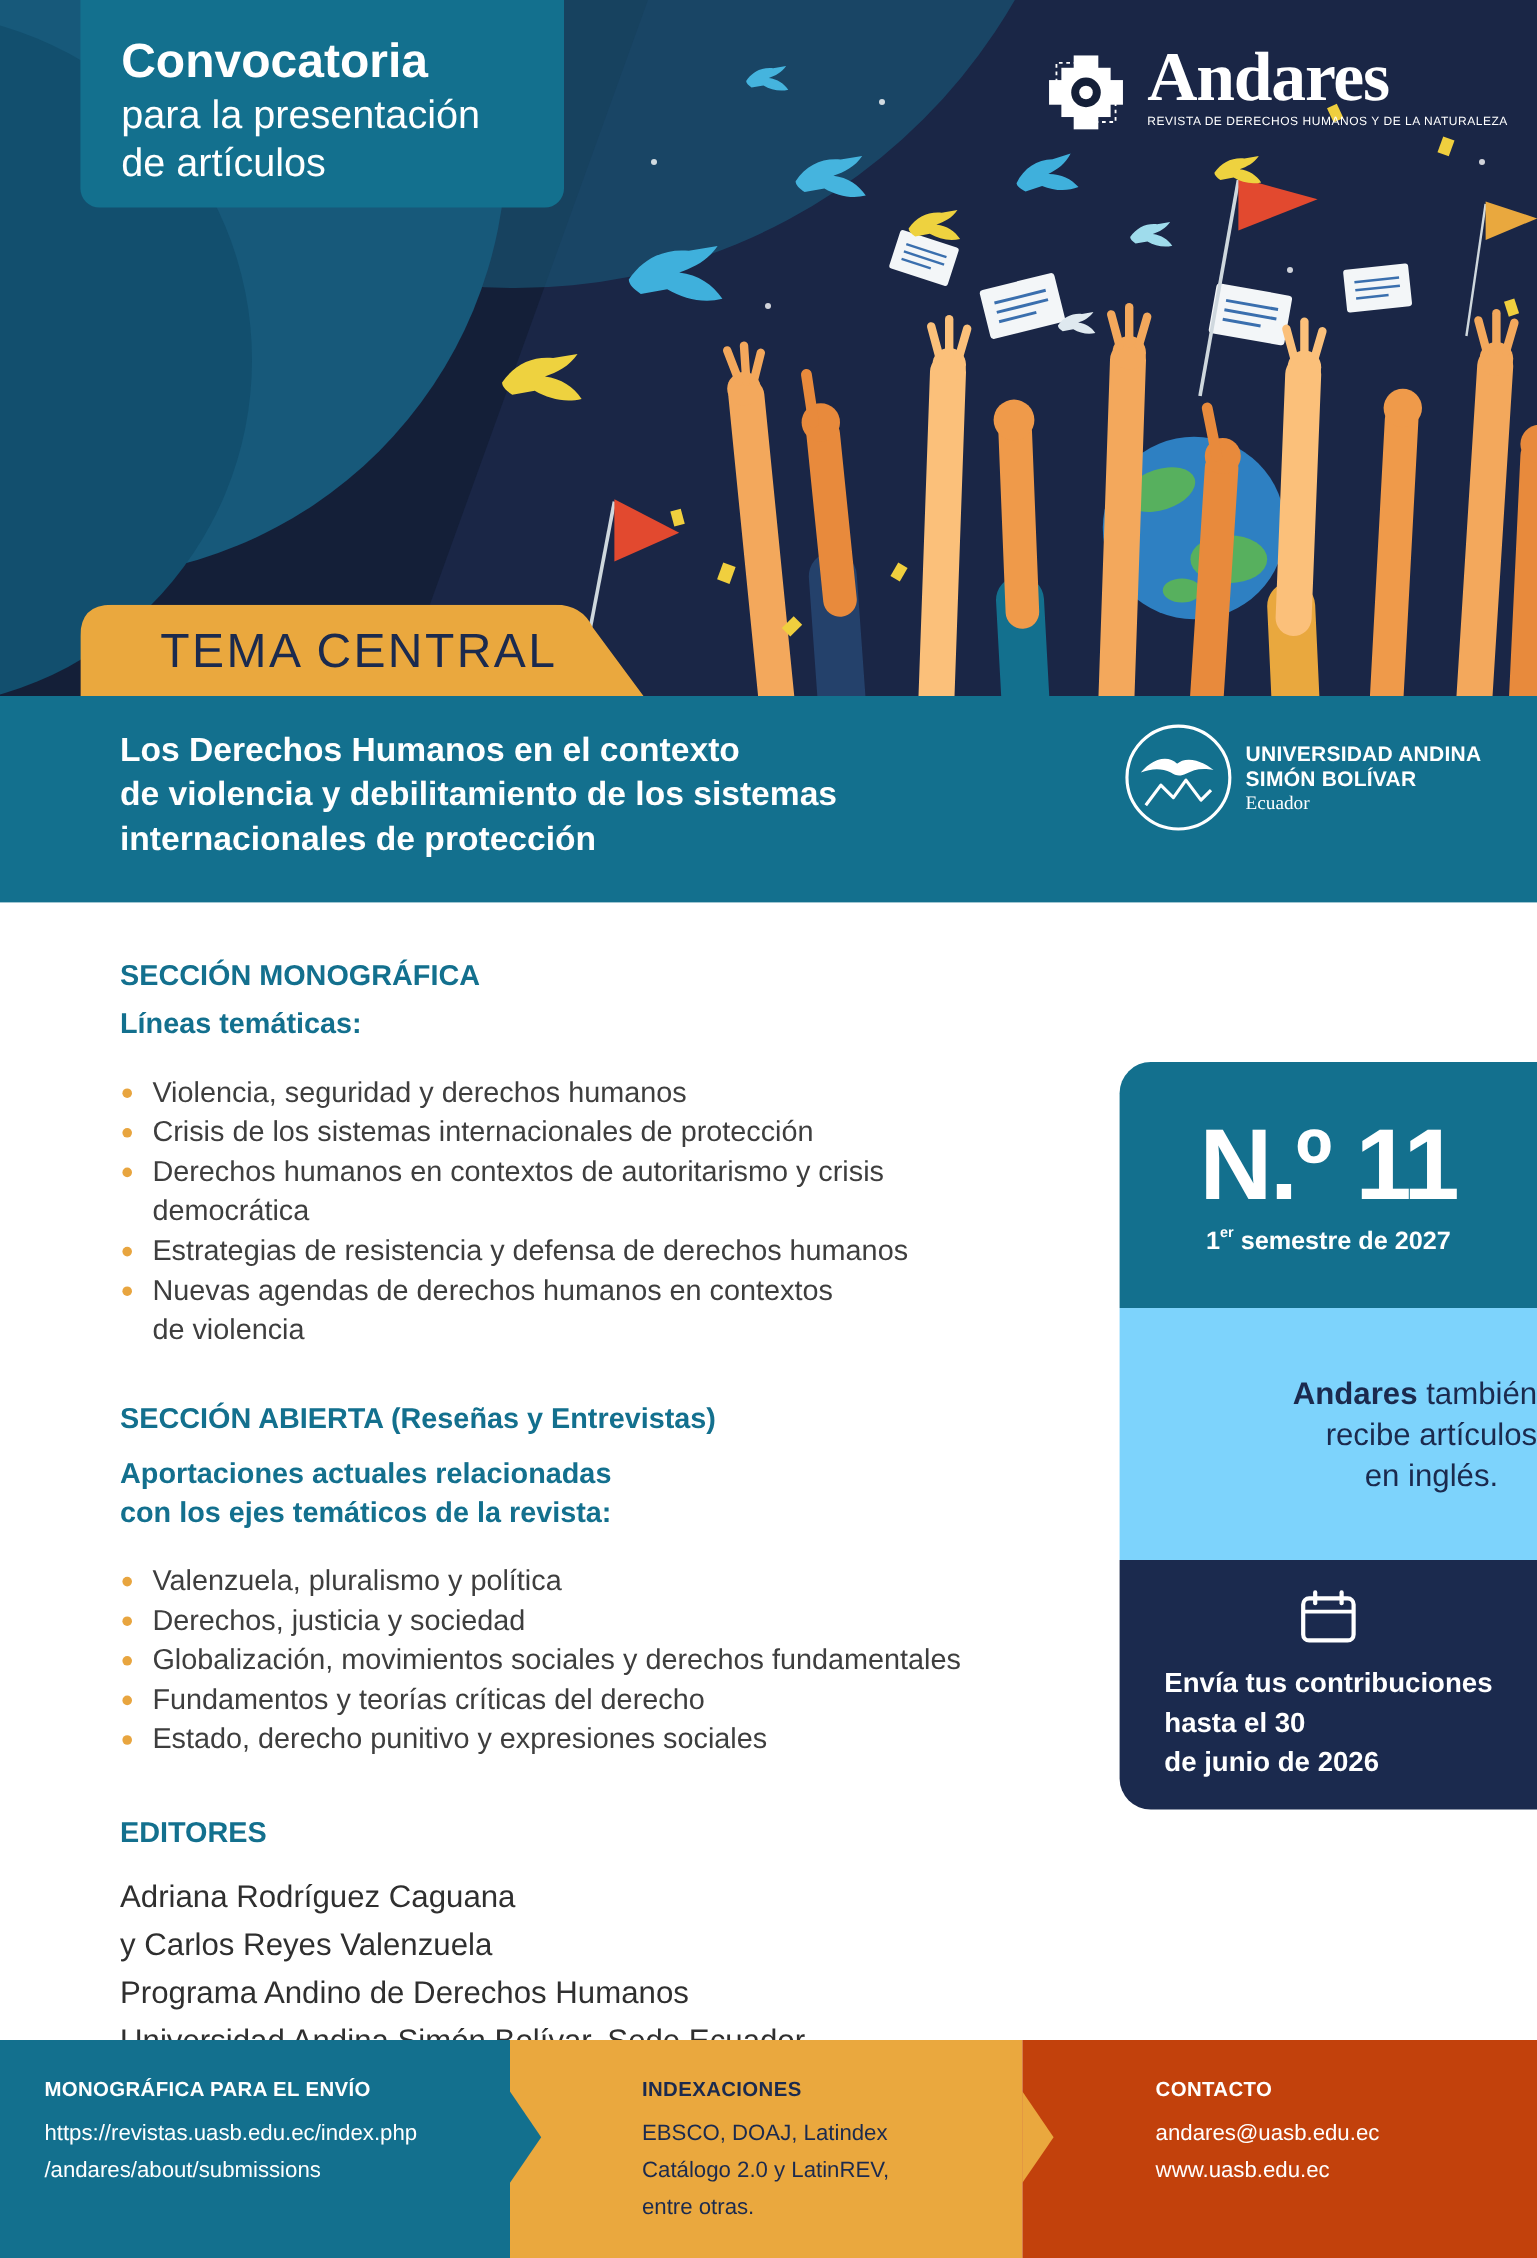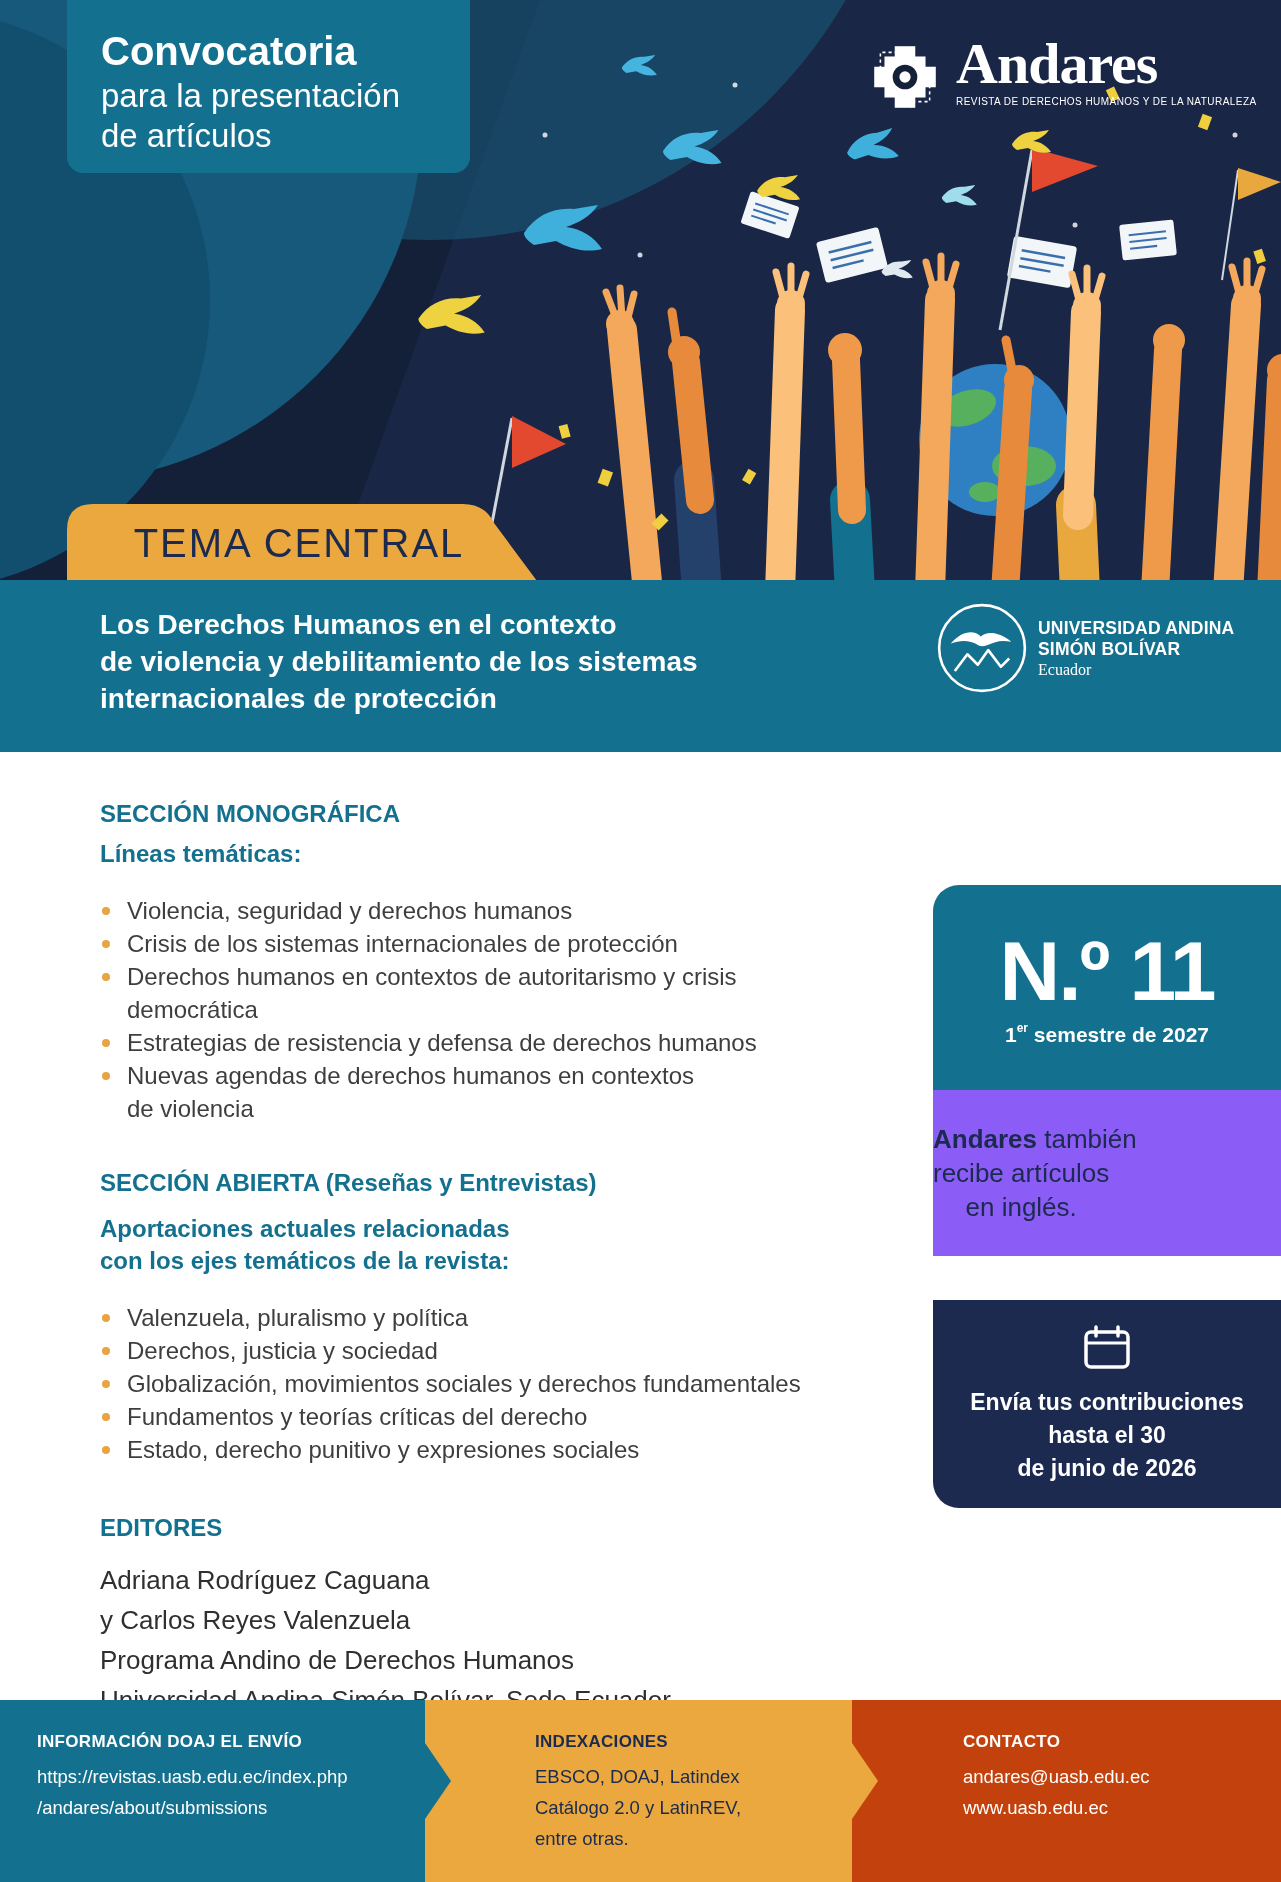--- a/index.html
+++ b/index.html
@@ -50,26 +50,26 @@
   .editores-names{font-size:26px;color:#2f2f2f;line-height:40px;margin-top:16px;white-space:pre-line}
   .editores-aff{font-size:26px;color:#2f2f2f;line-height:40px;white-space:pre-line}
 
   
   .card{position:absolute;left:933px;width:348px;box-sizing:border-box}
   .card-issue{top:885px;height:205px;background:#13708e;border-radius:26px 0 0 0;color:#fff;
               display:flex;flex-direction:column;align-items:center;justify-content:center}
   .issue-number{font-size:84px;font-weight:800;line-height:84px;letter-spacing:-2px}
   .issue-sem{font-size:21px;font-weight:700;margin-top:10px}
   .issue-sem sup{font-size:12px;position:relative;top:-2px}
-  .card-english{top:1090px;height:166px;background:#8b5cf6;color:#1b2a4e;display:flex;flex-direction:column;
-                align-items:flex-start;justify-content:center;text-align:center;font-size:26px;line-height:34px;font-weight:500}
+  .card-english{top:1090px;height:210px;background:#7dd3fc;color:#1b2a4e;display:flex;flex-direction:column;
+                align-items:flex-end;justify-content:center;text-align:center;font-size:26px;line-height:34px;font-weight:500}
   .card-english b{font-weight:800}
   .card-english .rest{white-space:pre-line;font-weight:500}
   .card-deadline{top:1300px;height:208px;background:#1b2a4e;border-radius:0 0 0 26px;color:#fff;
-                 display:flex;flex-direction:column;align-items:center;justify-content:center;text-align:center}
+                 display:flex;flex-direction:column;align-items:center;justify-content:center;}
   .deadline-text{font-size:23px;font-weight:700;line-height:33px;white-space:pre-line;margin-top:14px}
 
   
   .footer{position:absolute;left:0;top:1700px;width:1281px;height:182px;display:flex}
   .f-col{position:relative;box-sizing:border-box;height:182px}
   .f-teal{width:425px;background:#13708e;color:#fff;padding:32px 0 0 37px}
   .f-orange{width:427px;background:#eaa83e;color:#1b2a4e;padding:32px 0 0 110px}
   .f-navy{width:429px;background:#c2410c;color:#fff;padding:32px 16px 0 111px}
   .f-head{font-size:17px;font-weight:700;letter-spacing:0.3px;margin-bottom:9px}
   .f-body{font-size:18.5px;line-height:31px;white-space:pre-line}
@@ -311,21 +311,21 @@
       <line x1="15" y1="3" x2="15" y2="12" stroke="#fff" stroke-width="3.5" stroke-linecap="round"></line>
       <line x1="37" y1="3" x2="37" y2="12" stroke="#fff" stroke-width="3.5" stroke-linecap="round"></line>
     </svg>
     <div class="deadline-text">Envía tus contribuciones
 hasta el 30
 de junio de 2026</div>
   </div>
 
   <div class="footer">
     <div class="f-col f-teal">
-      <div class="f-head">INFORMACIÓN DOAJ EL ENVÍO</div>
+      <div class="f-head">MONOGRÁFICA PARA EL ENVÍO</div>
       <div class="f-body">https://revistas.uasb.edu.ec/index.php
 /andares/about/submissions</div>
       <span class="chev"></span>
     </div>
     <div class="f-col f-orange">
       <div class="f-head">INDEXACIONES</div>
       <div class="f-body">EBSCO, DOAJ, Latindex
 Catálogo 2.0 y LatinREV,
 entre otras.</div>
       <span class="chev o"></span>

